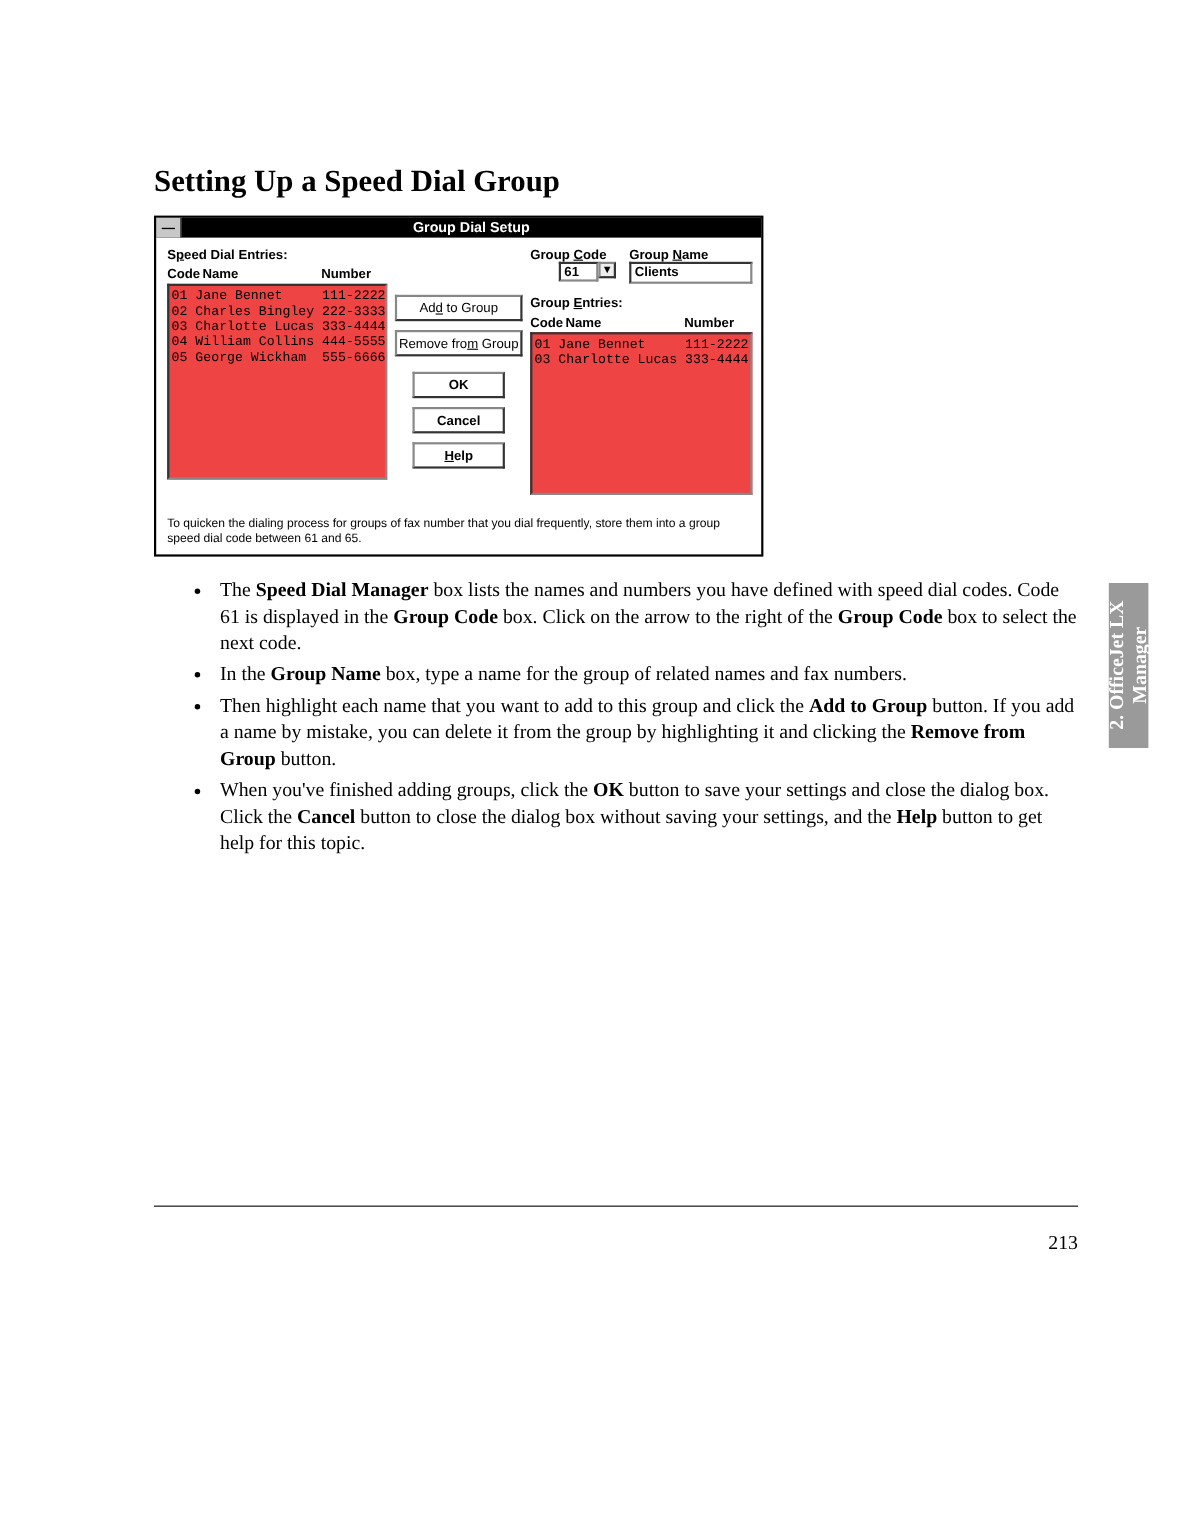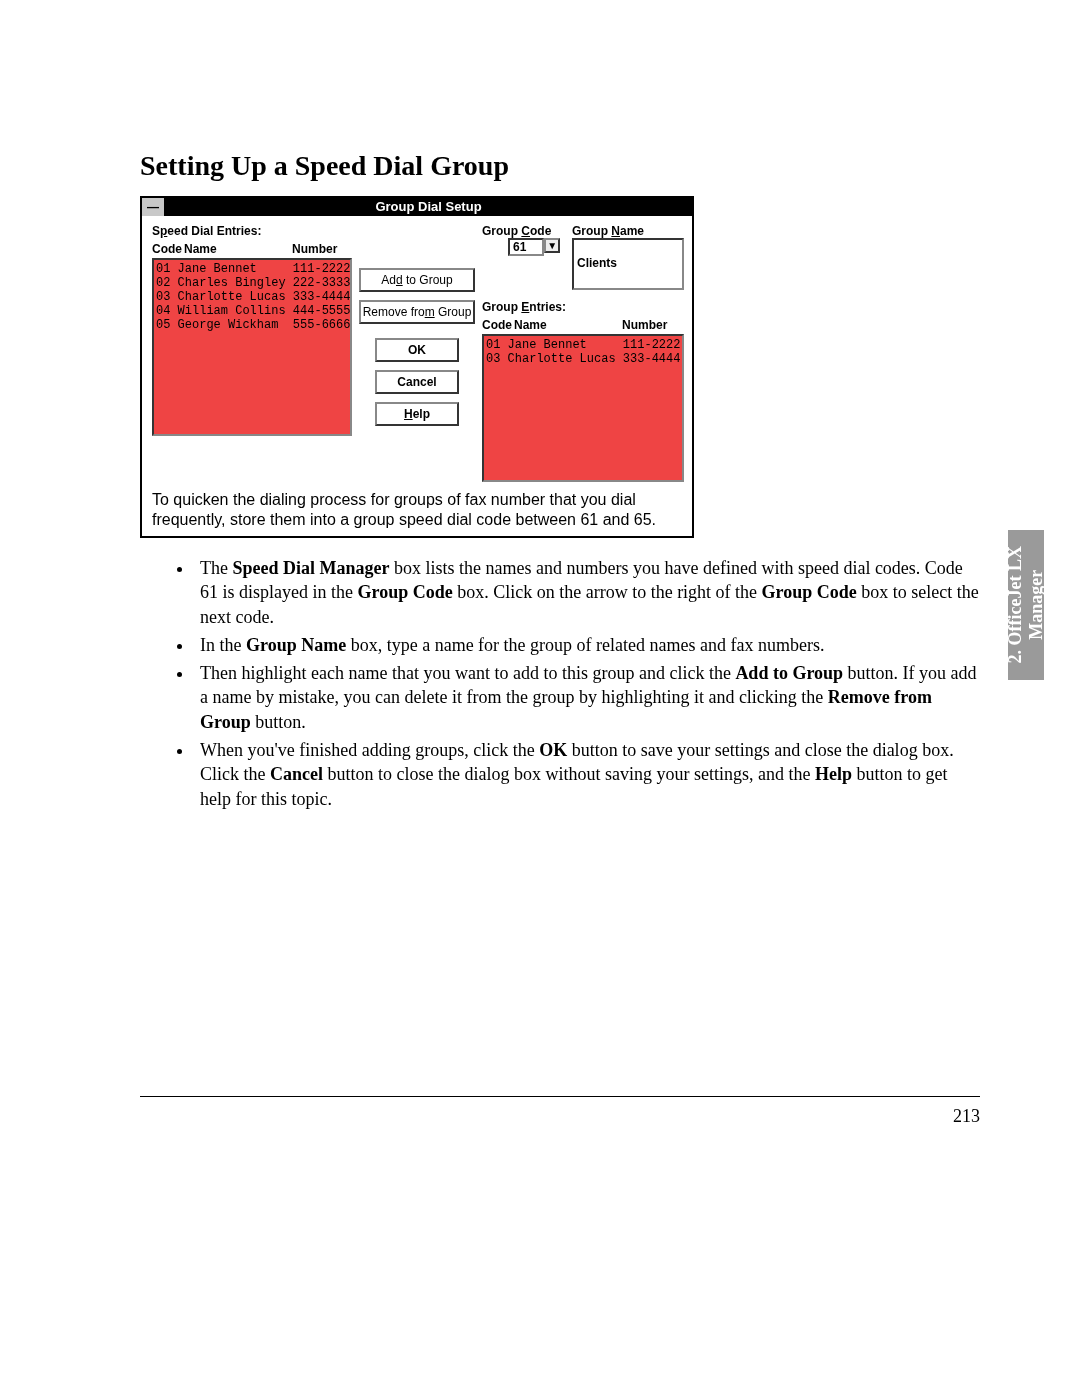--- a/index.html
+++ b/index.html
@@ -120,32 +120,32 @@
   .combo-btn {
     width: 18px;
     border: 2px outset #888;
     background:#eee;
     display:flex; align-items:center; justify-content:center;
     font-size: 10px;
   }
   .text-input {
     border: 2px inset #888;
     height: 16px;
-    padding: 16px 3px;
+    padding: 0 3px;
     font-size: 12px;
     font-weight: bold;
     font-family: Arial, sans-serif;
     background:#fff;
   }
   .gc-row { display:flex; gap:12px; align-items:flex-start; }
   .gc-col { display:flex; flex-direction:column; }
   .hint {
     font-family: Arial, Helvetica, sans-serif;
-    font-size: 16px;
-    margin-top: 8px;
+    font-size: 11px;
+    margin-top: 20px;
     line-height: 1.25;
   }
   
   ul.body-list {
     list-style: disc;
     padding-left: 54px;
     margin: 0;
   }
   ul.body-list li {
     font-size: 18px;
@@ -180,21 +180,21 @@
     position: absolute;
     left: 140px;
     right: 100px;
     bottom: 300px;
     border-top: 1px solid #000;
     height: 0;
   }
   .page-number {
     position: absolute;
     right: 100px;
-    bottom: 270px;
+    bottom: 257px;
     font-size: 18px;
   }
 </style>
 </head>
 <body>
 
 <div class="page">
 
   <h2 class="section-title">Setting Up a Speed Dial Group</h2>
 

